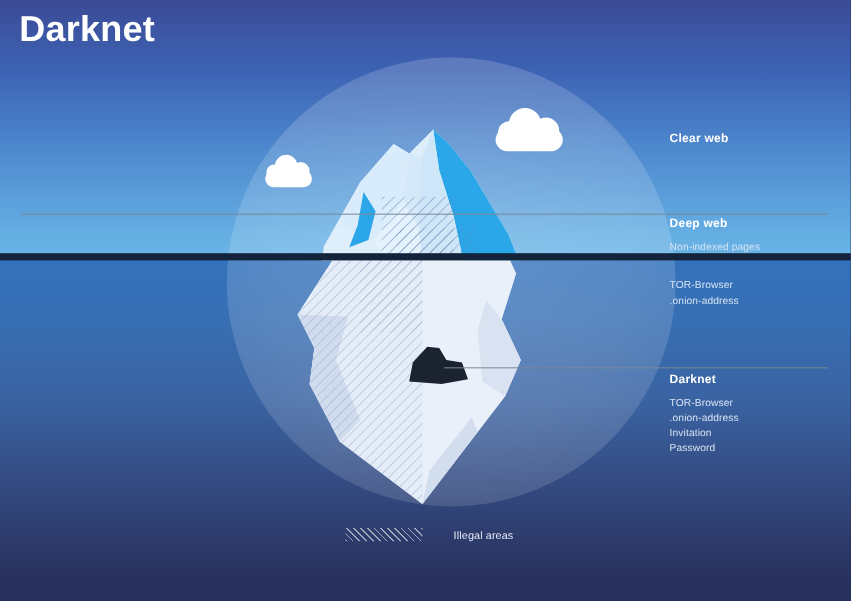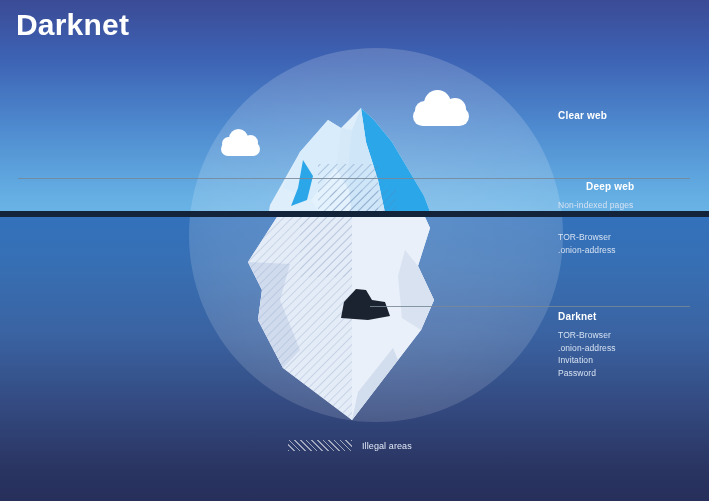--- a/index.html
+++ b/index.html
@@ -81,30 +81,30 @@
   
   .lbl-head {
     position:absolute; color:#ffffff;
     font-size:10px; font-weight:bold; letter-spacing:0.2px;
   }
   .lbl-sub {
     position:absolute; color:#d6e2f2;
     font-size:8.5px; line-height:12.5px; letter-spacing:0.1px;
   }
   #lab-clear   { left:558px; top:110px; }
-  #lab-deep    { left:586px; top:181px; }
+  #lab-deep    { left:558px; top:181px; }
   #sub-deep    { left:558px; top:199px; }
   #sub-mid     { left:558px; top:231px; }
   #lab-dark    { left:558px; top:311px; }
   #sub-dark    { left:558px; top:329px; }
 
   
   .legend {
     position:absolute; left:288px; top:440px;
-    display:flex; align-items:center; gap:10px;
+    display:flex; align-items:center; gap:26px;
   }
   .legend-swatch {
     width:64px; height:11px;
     background-image:repeating-linear-gradient(
       45deg,
       rgba(255,255,255,0.55) 0px, rgba(255,255,255,0.55) 1px,
       rgba(255,255,255,0) 1px, rgba(255,255,255,0) 4px);
   }
   .legend-text { color:#e2e8f5; font-size:9px; letter-spacing:0.1px; }
 

